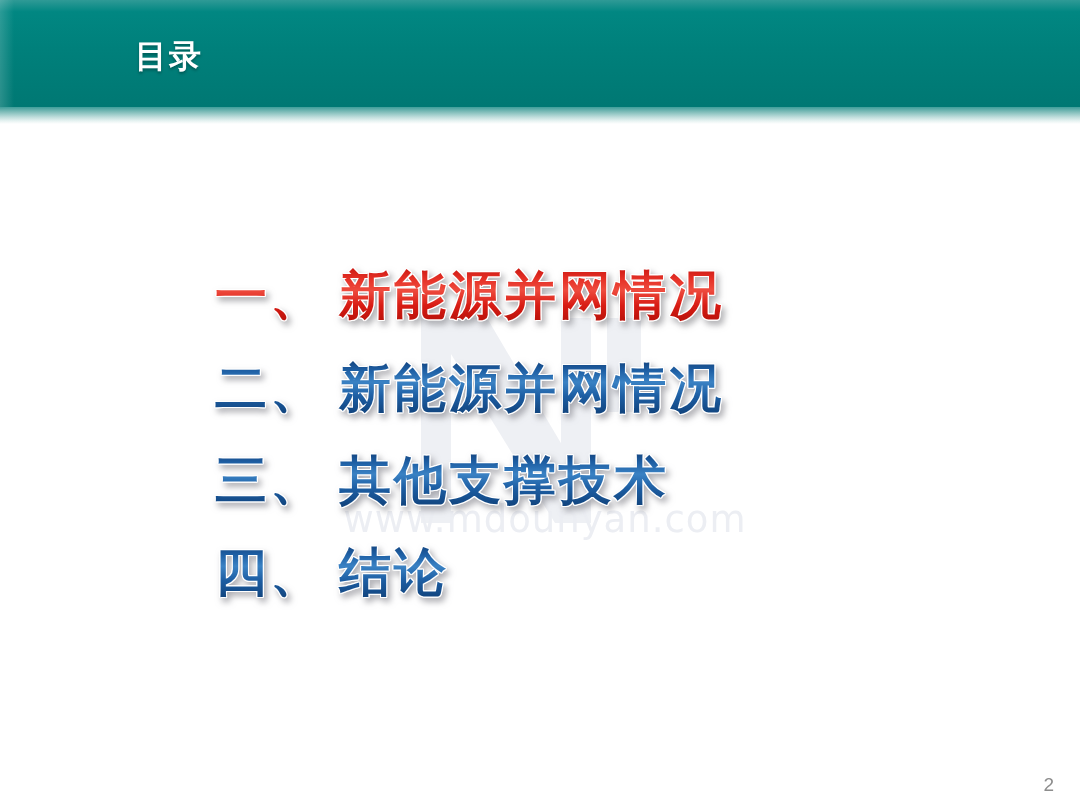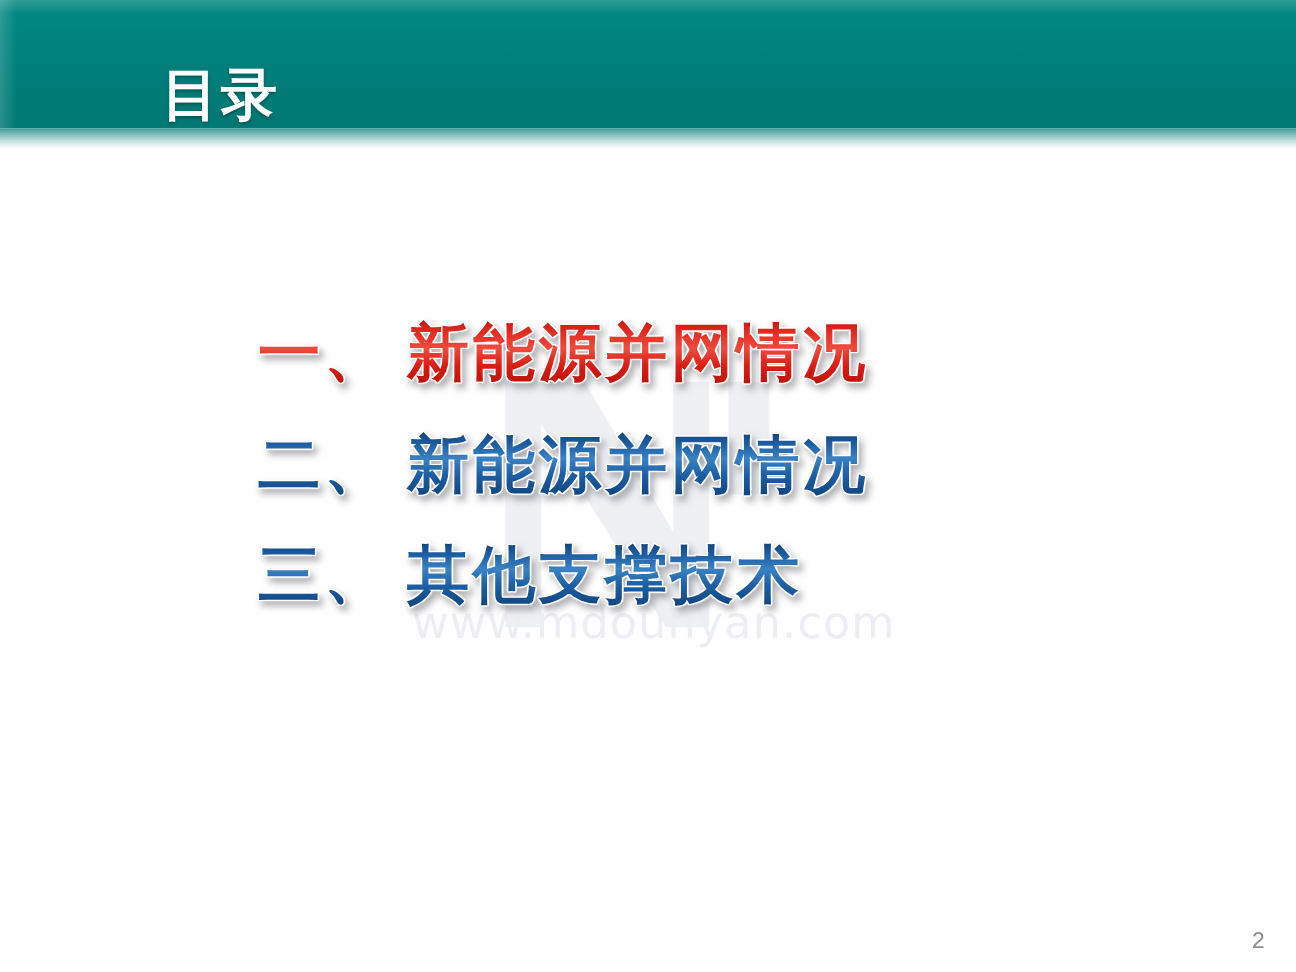--- a/index.html
+++ b/index.html
@@ -88,28 +88,27 @@
         #bcdcda 58%,
         #e7f3f2 82%,
         #ffffff 100%);
     z-index: 3;
   }
   .header-title {
     position: absolute;
     left: 135px;
     top: 33px;
     font-family: "DejaVu Sans", "Liberation Sans", sans-serif;
-    font-size: 47px;
+    font-size: 32px;
     line-height: 46px;
     font-weight: bold;
     color: #ffffff;
     letter-spacing: 2px;
     text-shadow: 0 2px 3px rgba(0,0,0,0.30);
     z-index: 4;
-    margin-top: 24px;
   }
 
   
   .toc {
     position: absolute;
     left: 0;
     top: 0;
     width: 1080px;
     height: 810px;
     z-index: 5;
@@ -226,18 +225,21 @@
     </div>
 
     <div class="toc-item toc-item-2 wa-blue">
       <span class="num">二、</span><span class="gap"></span><span class="txt">新能源并网情况</span>
     </div>
 
     <div class="toc-item toc-item-3 wa-blue">
       <span class="num">三、</span><span class="gap"></span><span class="txt">其他支撑技术</span>
     </div>
 
+    <div class="toc-item toc-item-4 wa-blue">
+      <span class="num">四、</span><span class="gap"></span><span class="txt">结论</span>
+    </div>
 
   </div>
 
   <div class="page-number">2</div>
 
 </div>
 
 </body></html>

